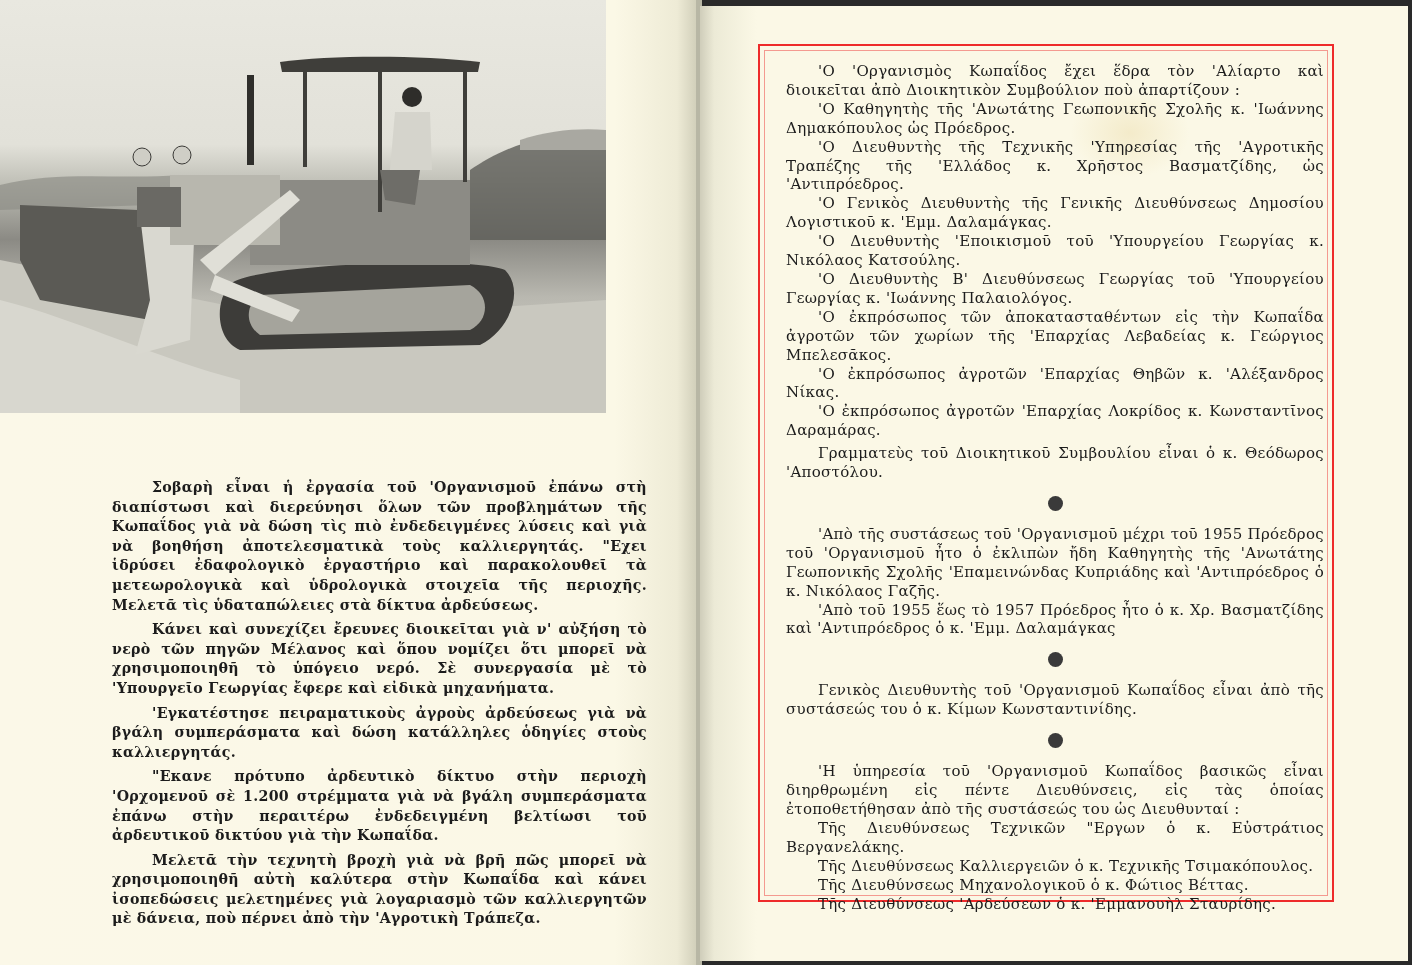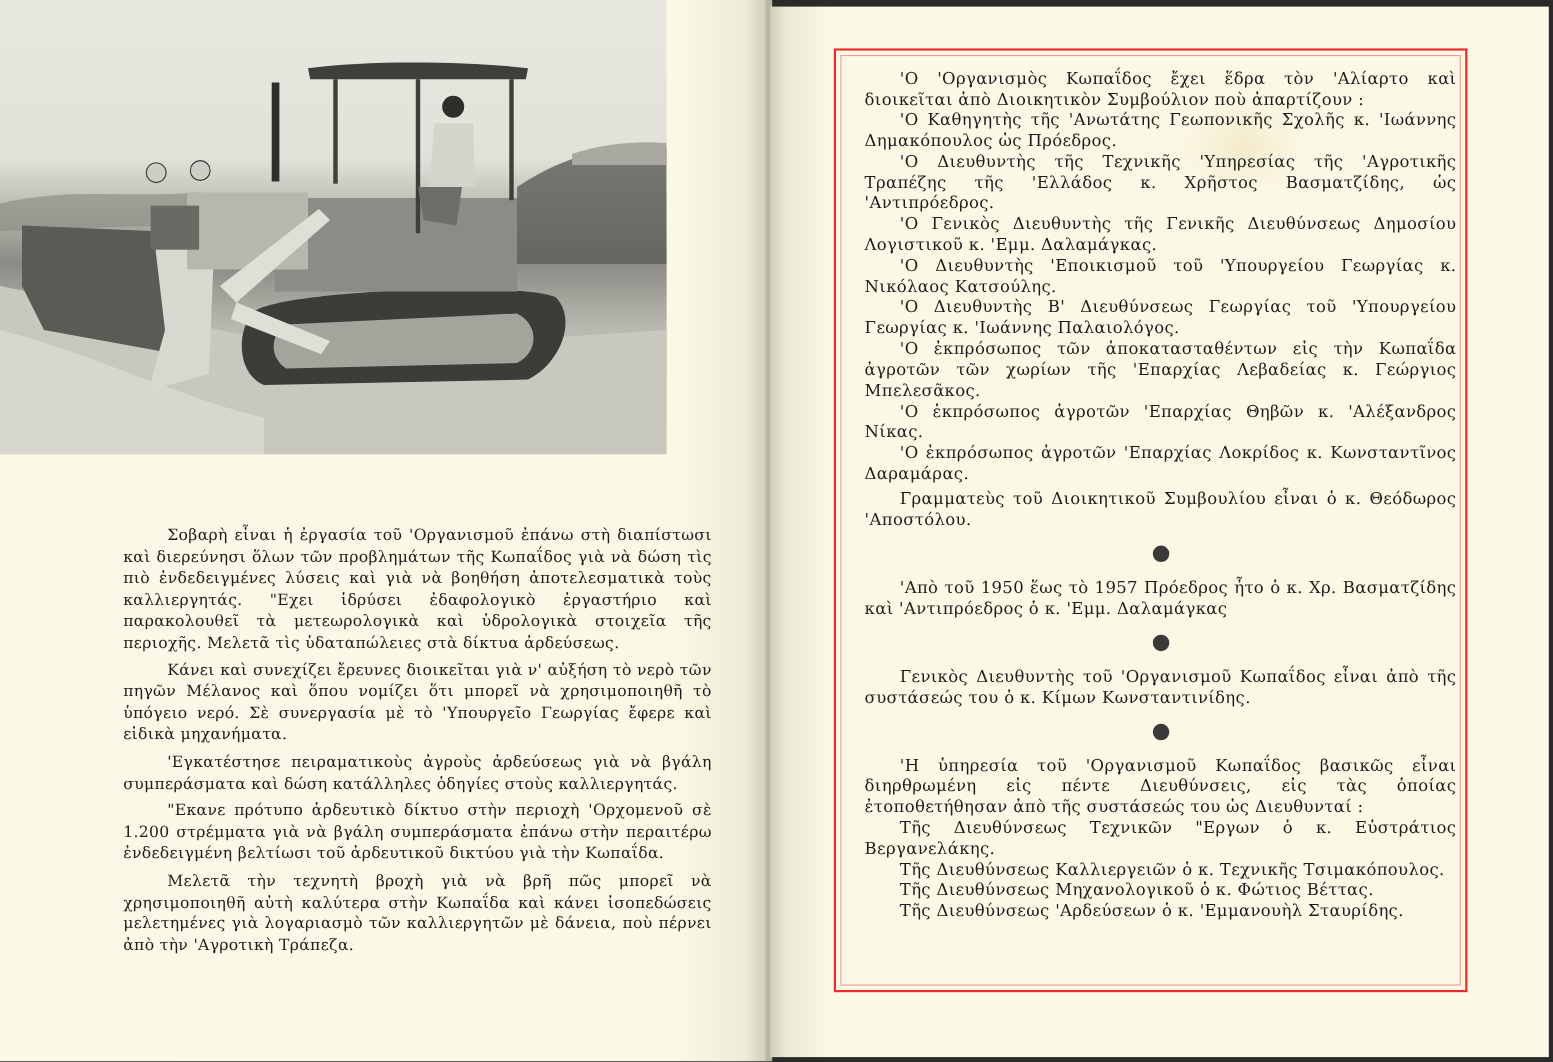--- a/index.html
+++ b/index.html
@@ -25,21 +25,21 @@
     overflow: hidden;
   }
   .photo svg { position: absolute; left: 0; top: 0; }
 
   
   .left-text {
     position: absolute; left: 112px; top: 478px; width: 535px;
     font-size: 14.2px; line-height: 19.6px; text-align: justify;
     letter-spacing: 0.3px;
   }
-  .left-text p { margin: 0 0 5px 0; text-indent: 40px; }
+  .left-text p { margin: 0 0 5px 0; text-indent: 40px; font-weight: bold; }
 
   
   .frame-outer {
     position: absolute; left: 758px; top: 44px; width: 576px; height: 858px;
     border: 2px solid #ee2b2b; box-sizing: border-box;
   }
   .frame-inner {
     position: absolute; left: 764px; top: 50px; width: 564px; height: 846px;
     border: 1px solid #f49a90; box-sizing: border-box;
   }
@@ -126,21 +126,22 @@
     <p>'Ο Γενικὸς Διευθυντὴς τῆς Γενικῆς Διευθύνσεως Δημοσίου Λογιστικοῦ κ. 'Εμμ. Δαλαμάγκας.</p>
     <p>'Ο Διευθυντὴς 'Εποικισμοῦ τοῦ 'Υπουργείου Γεωργίας κ. Νικόλαος Κατσούλης.</p>
     <p>'Ο Διευθυντὴς Β' Διευθύνσεως Γεωργίας τοῦ 'Υπουργείου Γεωργίας κ. 'Ιωάννης Παλαιολόγος.</p>
     <p>'Ο ἐκπρόσωπος τῶν ἀποκατασταθέντων εἰς τὴν Κωπαΐδα ἀγροτῶν τῶν χωρίων τῆς 'Επαρχίας Λεβαδείας κ. Γεώργιος Μπελεσᾶκος.</p>
     <p>'Ο ἐκπρόσωπος ἀγροτῶν 'Επαρχίας Θηβῶν κ. 'Αλέξανδρος Νίκας.</p>
     <p>'Ο ἐκπρόσωπος ἀγροτῶν 'Επαρχίας Λοκρίδος κ. Κωνσταντῖνος Δαραμάρας.</p>
     <p class="gap">Γραμματεὺς τοῦ Διοικητικοῦ Συμβουλίου εἶναι ὁ κ. Θεόδωρος 'Αποστόλου.</p>
   </div>
   <div class="bullet"></div>
   <div>
-    <p>'Απὸ τοῦ 1950 ἕως τὸ 1957 Πρόεδρος ἦτο ὁ κ. Χρ. Βασματζίδης καὶ 'Αντιπρόεδρος ὁ κ. 'Εμμ. Δαλαμάγκας</p>
+    <p>'Απὸ τῆς συστάσεως τοῦ 'Οργανισμοῦ μέχρι τοῦ 1955 Πρόεδρος τοῦ 'Οργανισμοῦ ἦτο ὁ ἐκλιπὼν ἤδη Καθηγητὴς τῆς 'Ανωτάτης Γεωπονικῆς Σχολῆς 'Επαμεινώνδας Κυπριάδης καὶ 'Αντιπρόεδρος ὁ κ. Νικόλαος Γαζῆς.</p>
+    <p>'Απὸ τοῦ 1955 ἕως τὸ 1957 Πρόεδρος ἦτο ὁ κ. Χρ. Βασματζίδης καὶ 'Αντιπρόεδρος ὁ κ. 'Εμμ. Δαλαμάγκας</p>
   </div>
   <div class="bullet"></div>
   <div>
     <p>Γενικὸς Διευθυντὴς τοῦ 'Οργανισμοῦ Κωπαΐδος εἶναι ἀπὸ τῆς συστάσεώς του ὁ κ. Κίμων Κωνσταντινίδης.</p>
   </div>
   <div class="bullet"></div>
   <div>
     <p>'Η ὑπηρεσία τοῦ 'Οργανισμοῦ Κωπαΐδος βασικῶς εἶναι διηρθρωμένη εἰς πέντε Διευθύνσεις, εἰς τὰς ὁποίας ἐτοποθετήθησαν ἀπὸ τῆς συστάσεώς του ὡς Διευθυνταί :</p>
     <p>Τῆς Διευθύνσεως Τεχνικῶν "Εργων ὁ κ. Εὐστράτιος Βεργανελάκης.</p>
     <p>Τῆς Διευθύνσεως Καλλιεργειῶν ὁ κ. Τεχνικῆς Τσιμακόπουλος.</p>

